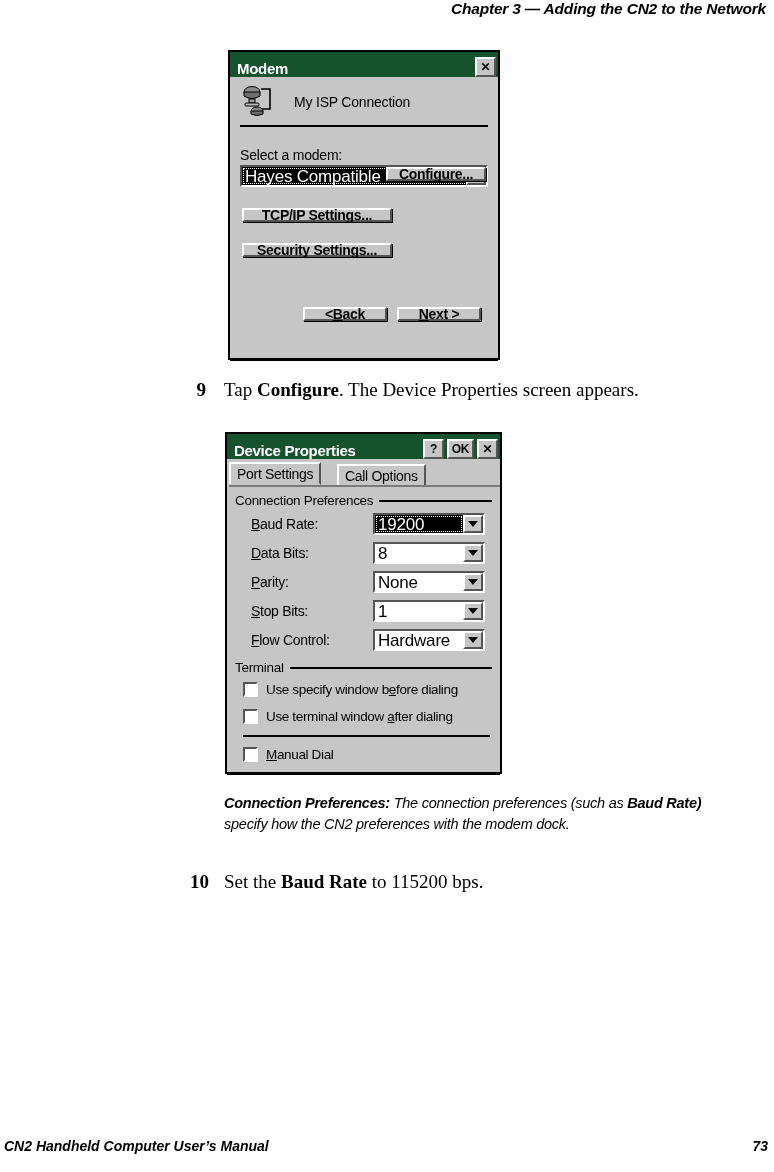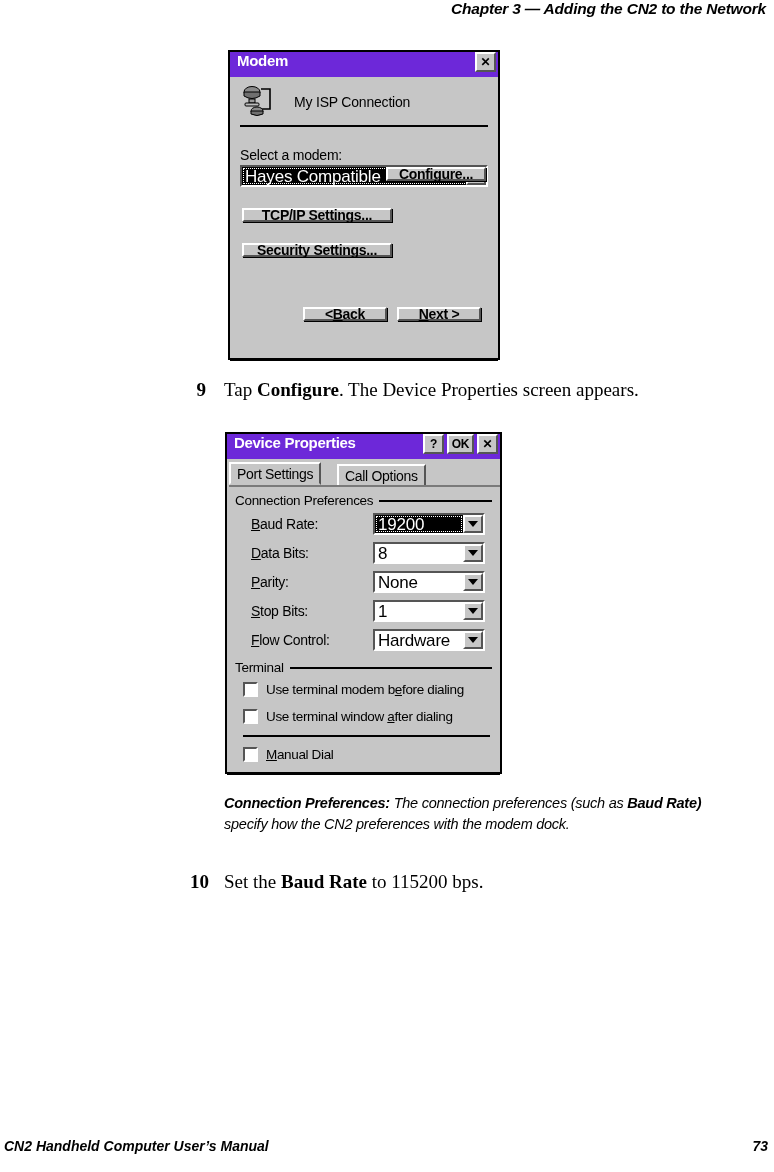--- a/index.html
+++ b/index.html
@@ -53,24 +53,24 @@
     color: #000;
   }
   .ce-dialog::after{
     content:"";
     position:absolute;
     left:0; right:0; bottom:-3px; height:3px;
     background:#000;
   }
   .ce-titlebar {
     height: 25px;
-    background: #6d28d9;
+    background: #14532d;
     color: #ffffff;
     display: flex;
-    align-items: flex-start;
+    align-items: flex-end;
     padding: 0 2px 0 7px;
     font-weight: bold;
     font-size: 15px;
     letter-spacing: -0.3px;
   }
   .ce-title-text { flex: 1; white-space: nowrap; }
   .ce-titlebtn {
     width: 21px; height: 20px;
     margin-left: 3px;
     background: #c6c6c6;
@@ -445,21 +445,21 @@
       </span>
     </div>
 
     <div class="group" style="margin-top:4px;">
       <div class="group-line"></div>
       <span class="group-title">Terminal</span>
     </div>
 
     <div class="chk-row">
       <span class="checkbox"></span>
-      <span class="chk-label"><span>Use terminal modem b</span><span class="uline">e</span><span>fore dialing</span></span>
+      <span class="chk-label"><span>Use specify window b</span><span class="uline">e</span><span>fore dialing</span></span>
     </div>
 
     <div class="chk-row">
       <span class="checkbox"></span>
       <span class="chk-label"><span>Use terminal window </span><span class="uline">a</span><span>fter dialing</span></span>
     </div>
 
     <div class="sep-rule"></div>
 
     <div class="chk-row">

